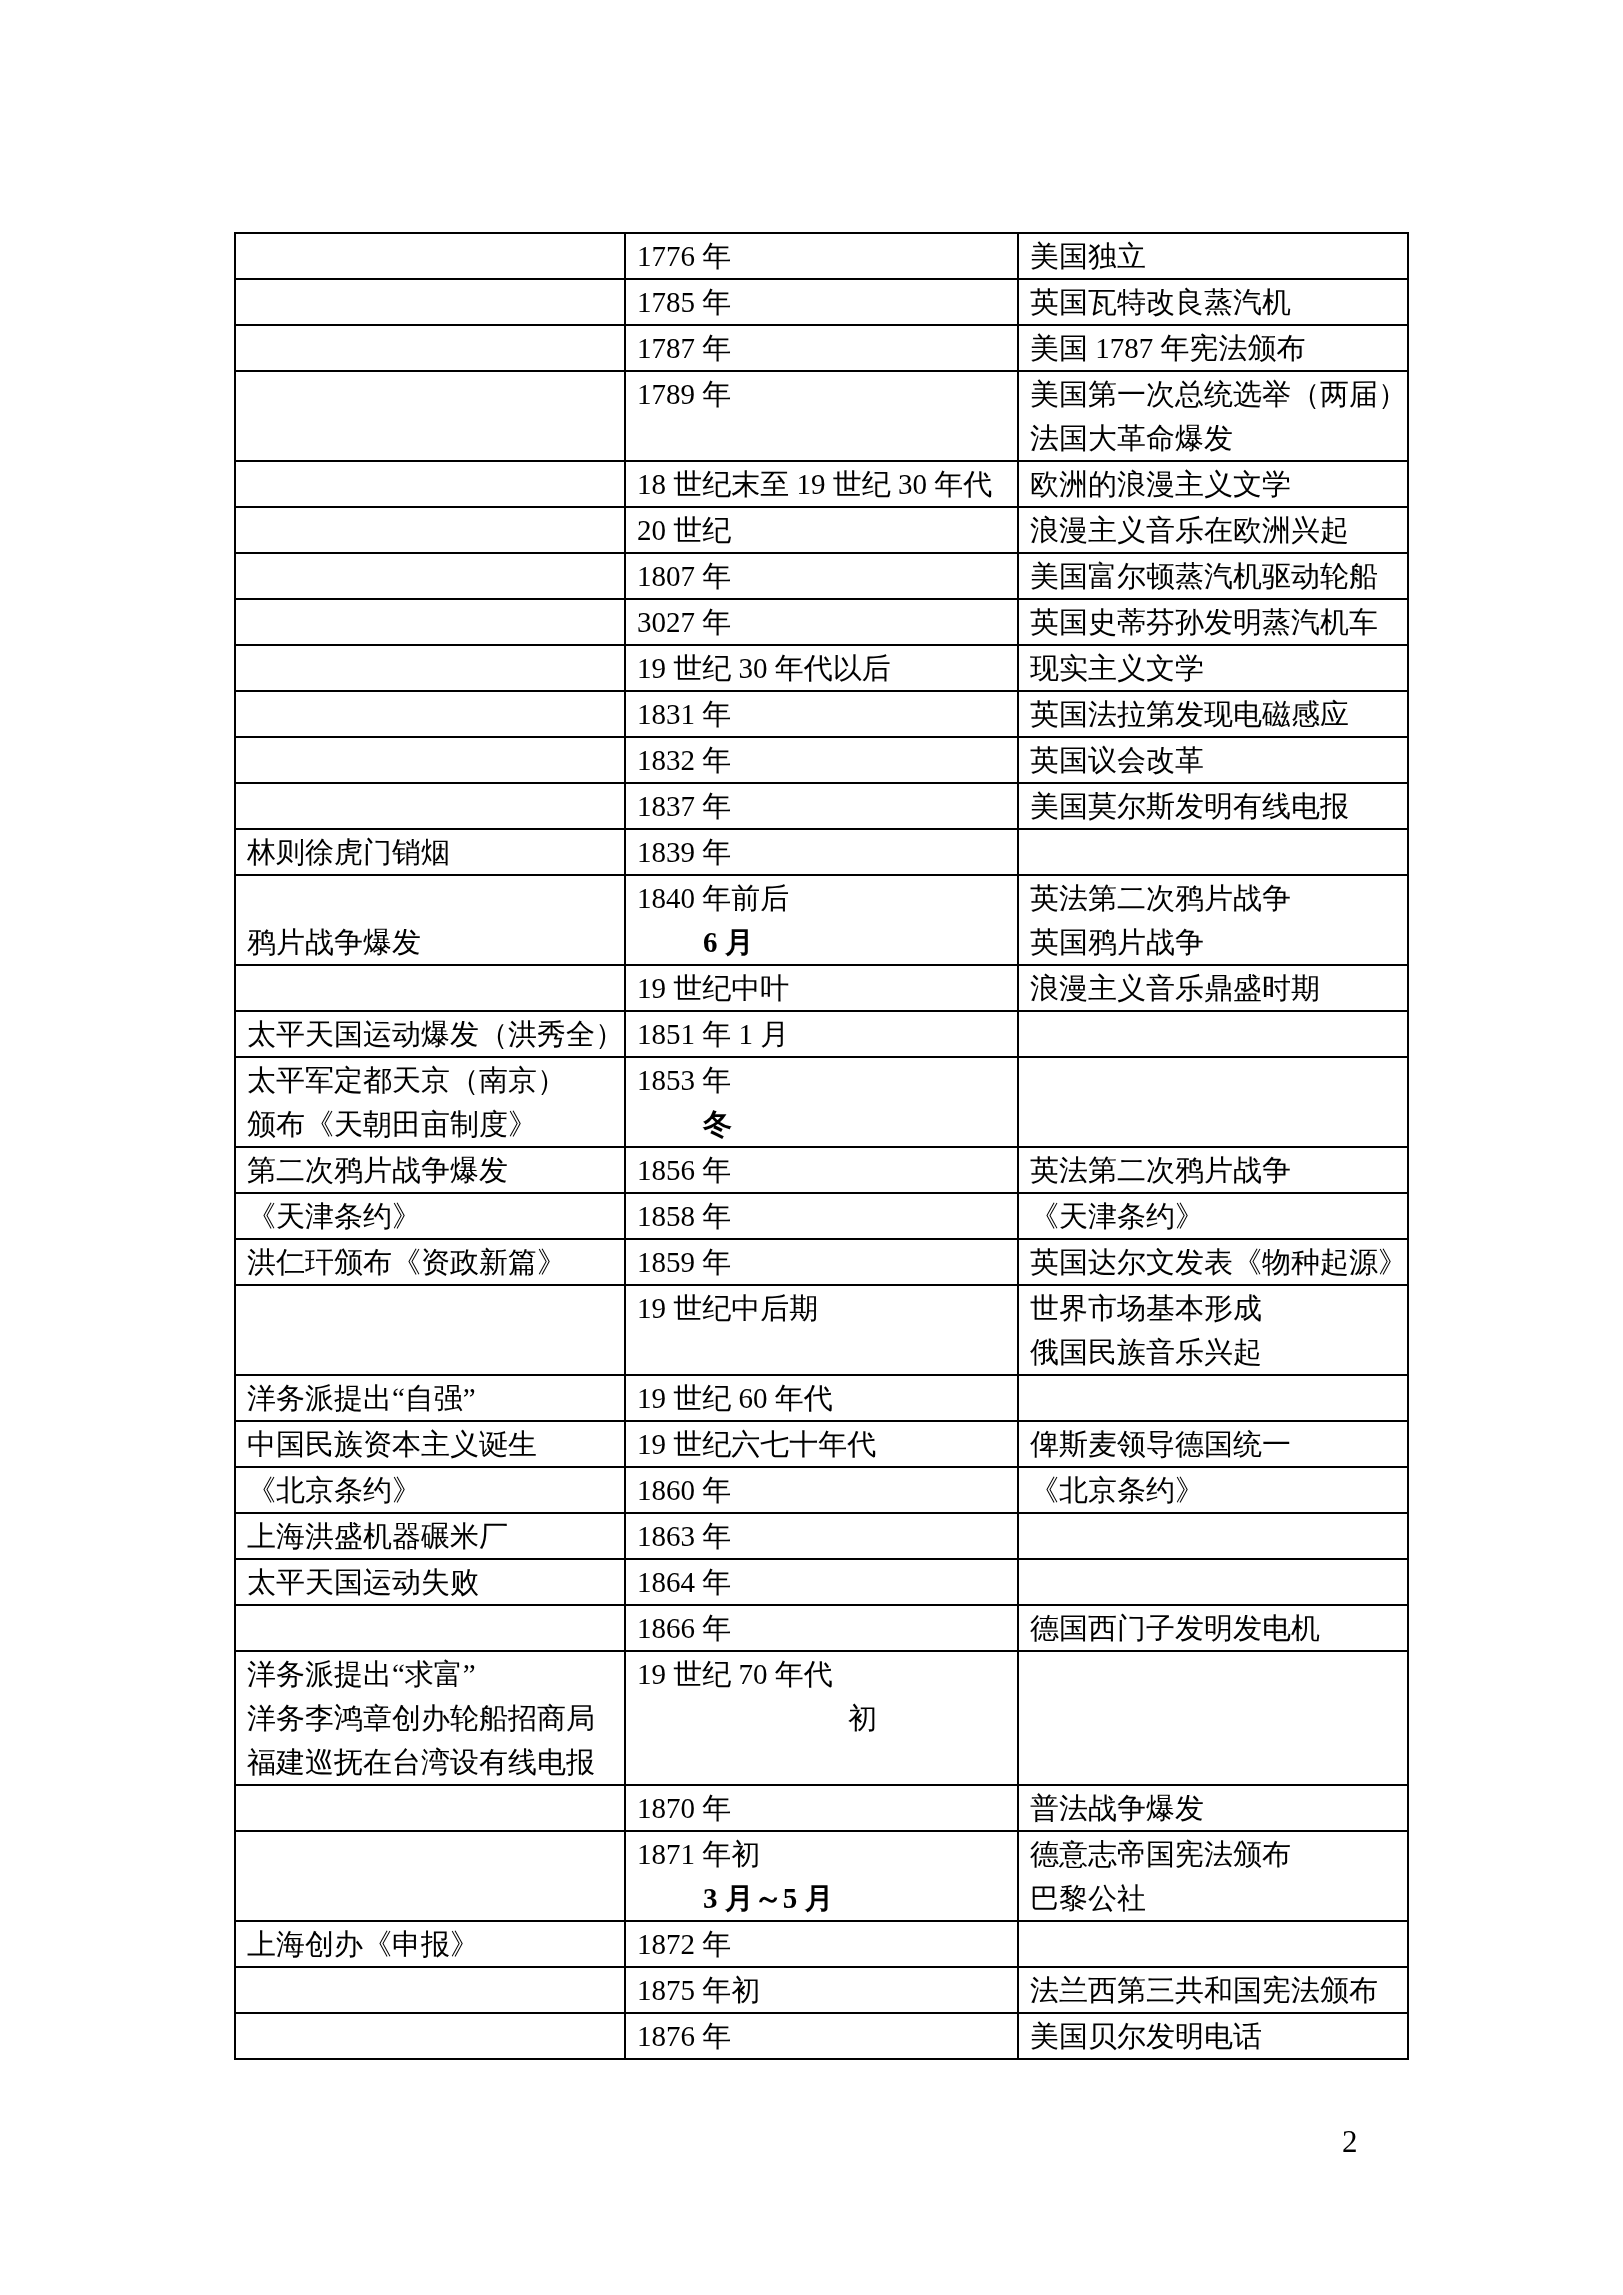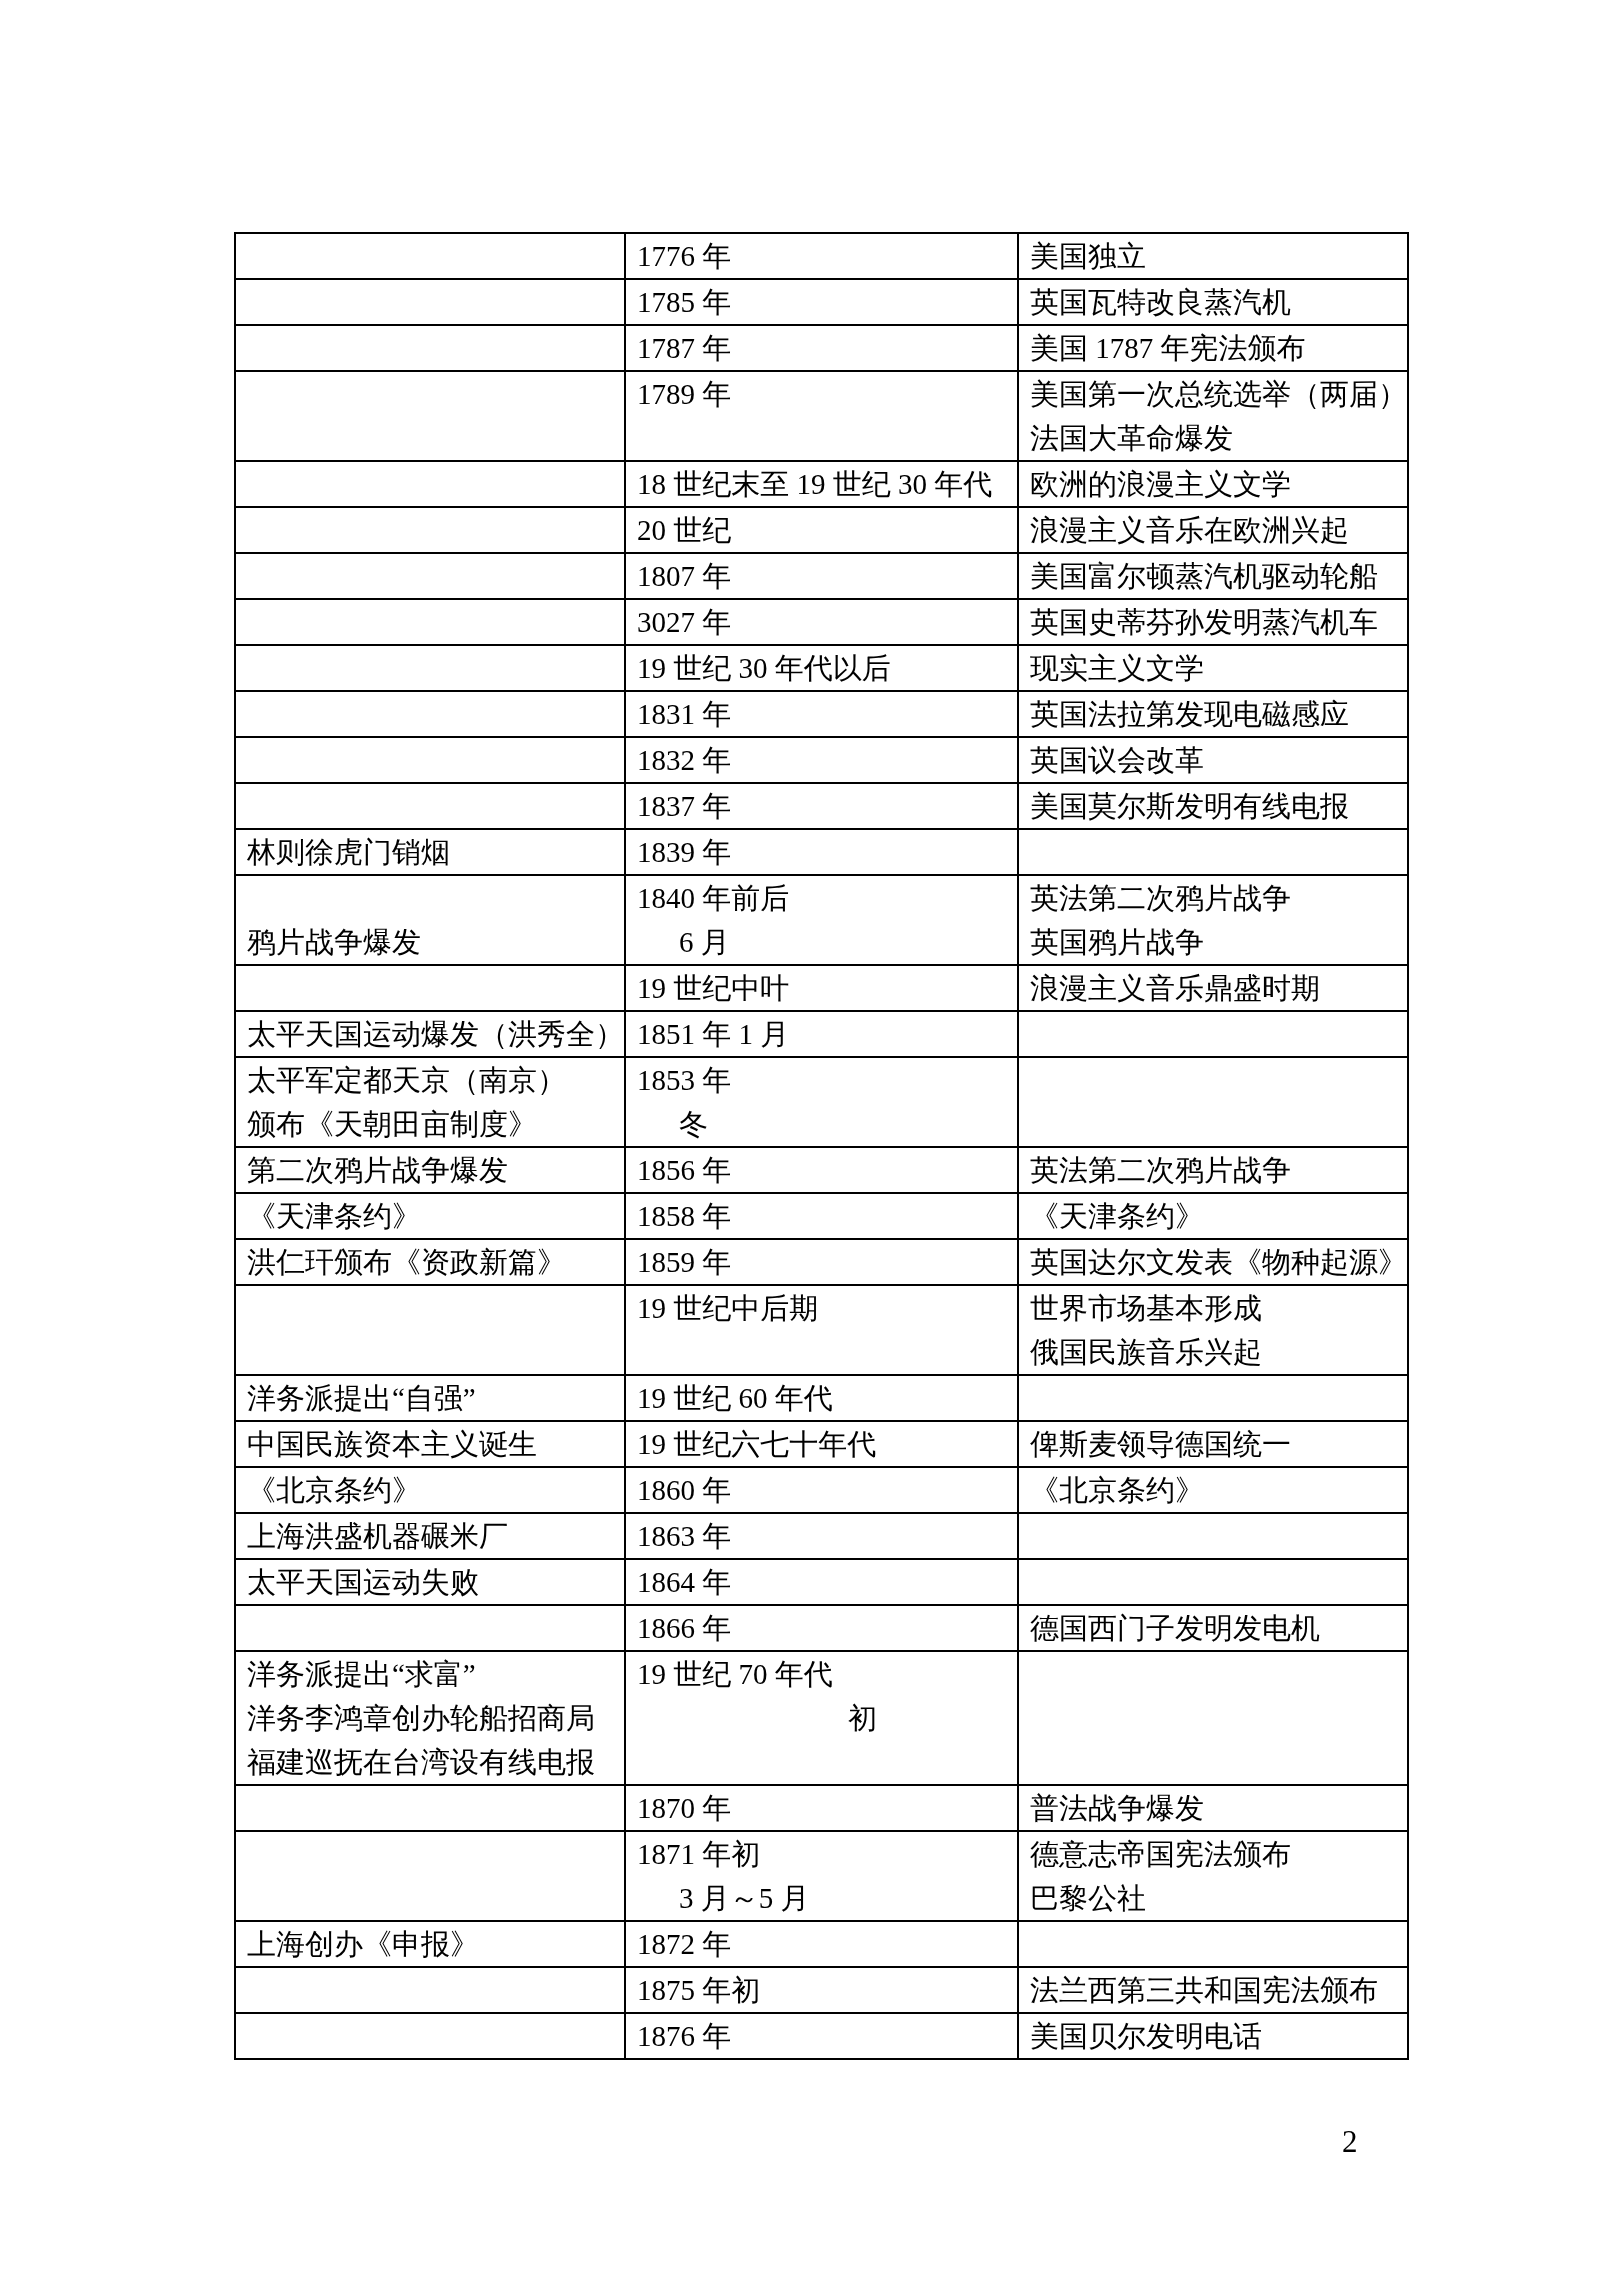--- a/index.html
+++ b/index.html
@@ -30,21 +30,21 @@
     vertical-align: top;
   }
   .line {
     height: 44px;
     line-height: 44px;
     font-size: 29px;
     padding-left: 11px;
     white-space: nowrap;
     overflow: hidden;
   }
-  .ind1 { padding-left: 53px; }
+  .ind1 { padding-left: 77px; font-weight: bold; }
   .ind2 { padding-left: 222px; }
   .page-number {
     position: absolute;
     left: 1342px;
     top: 2124px;
     width: 41px;
     font-size: 31px;
     line-height: 35px;
     text-align: left;
   }

